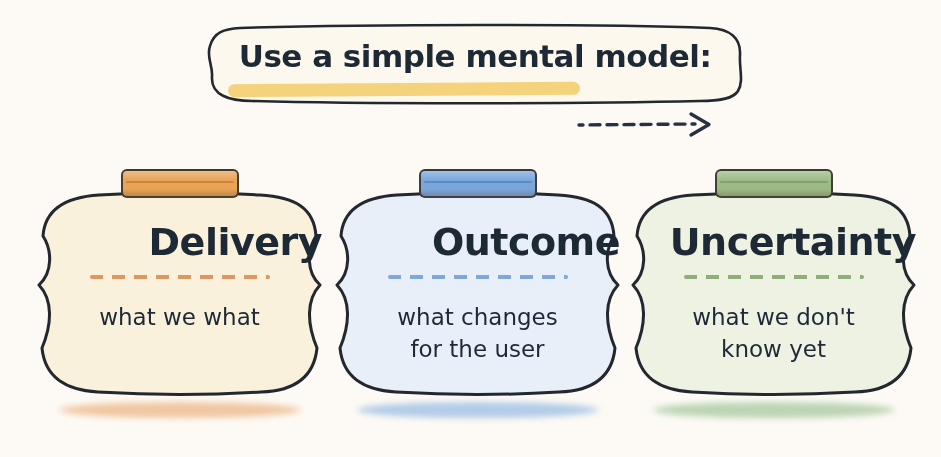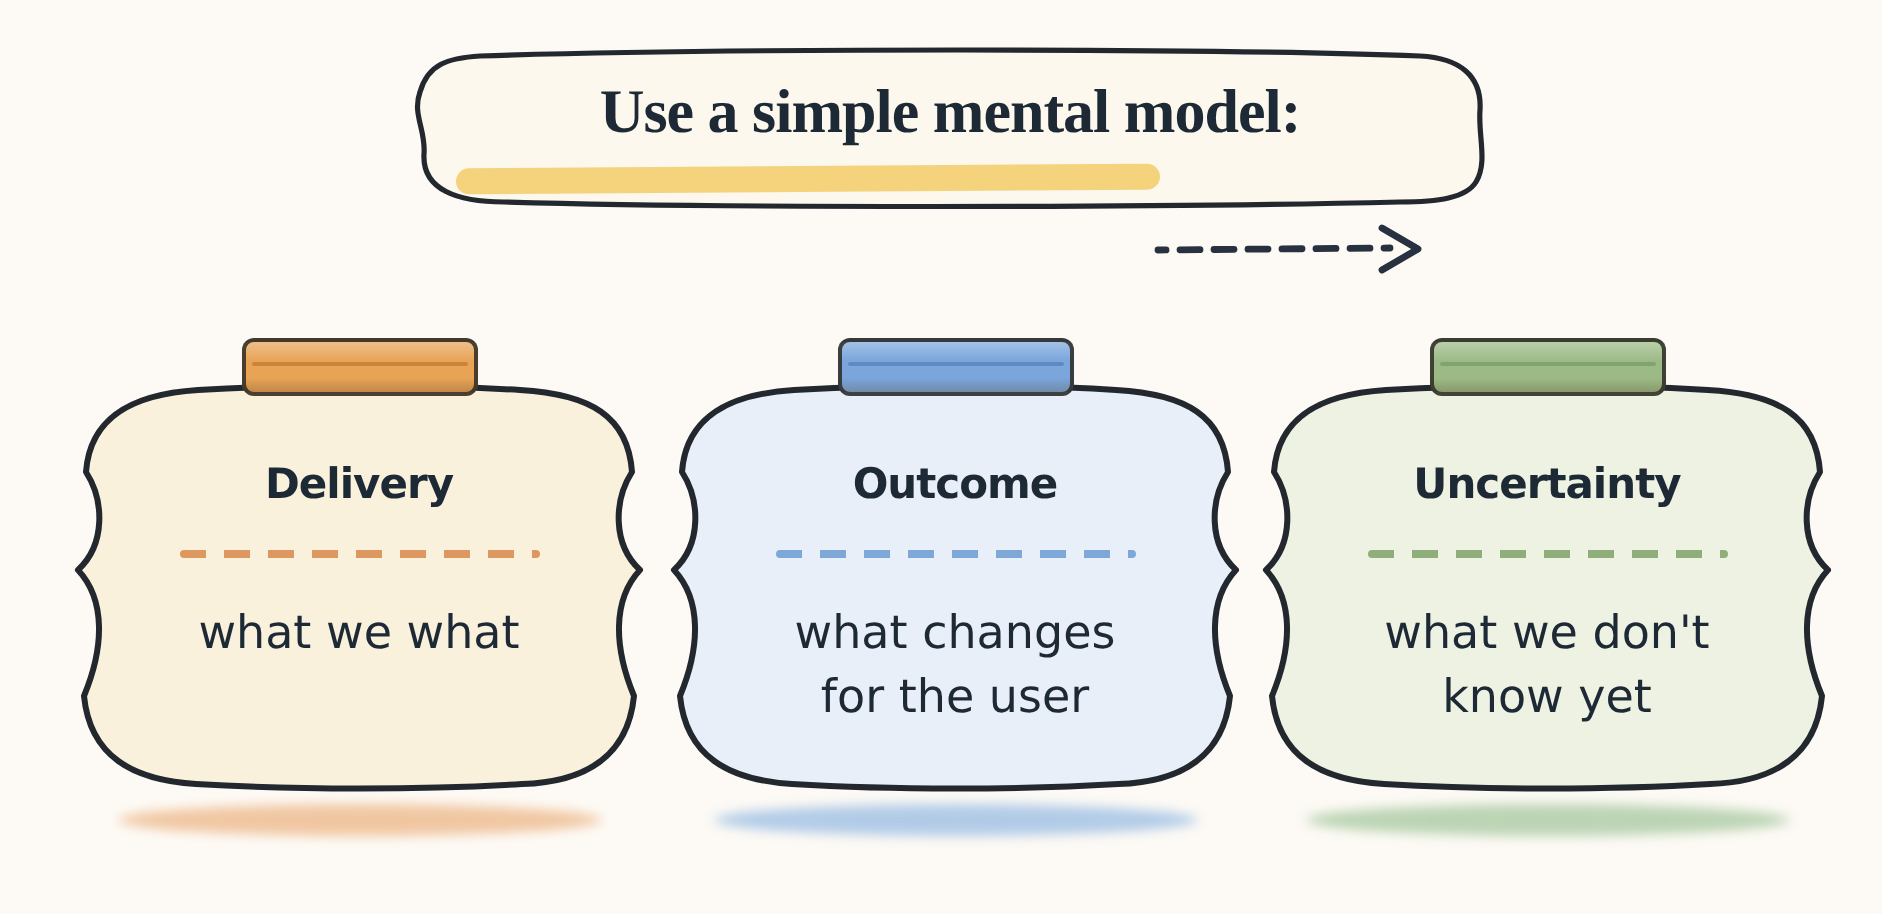--- a/index.html
+++ b/index.html
@@ -21,21 +21,20 @@
 
   
   .banner{position:absolute;left:202px;top:22px;width:546px;height:84px;}
   .banner svg{position:absolute;inset:0;}
   .banner-title{
     position:absolute;inset:0;
     display:flex;align-items:center;justify-content:center;
     padding-bottom:16px;
     font-size:31px;font-weight:700;letter-spacing:-0.5px;
     color:var(--ink);
-    font-family:Liberation Serif, serif;
   }
   .banner-highlight{
     position:absolute;left:26px;top:61px;width:352px;height:13px;
     background:var(--highlight);
     border-radius:8px;
     transform:rotate(-0.4deg);
     opacity:.92;
   }
 
   
@@ -61,22 +60,22 @@
     border-radius:6px;
     z-index:2;
   }
   .tab::after{
     content:"";position:absolute;left:3px;right:3px;top:38%;height:2px;
     background:var(--tab-edge);opacity:.75;border-radius:2px;
   }
 
   .card-title{
     position:absolute;left:0;top:68px;width:100%;
-    text-align:center;
-    font-size:21px;font-weight:700;letter-spacing:-0.5px;
+    text-align:right;
+    font-size:38px;font-weight:700;letter-spacing:-0.5px;
     line-height:34px;color:var(--ink);
     z-index:1;
   }
   .card-divider{
     position:absolute;left:50%;top:118px;width:180px;height:4px;
     margin-left:-90px;border-radius:2px;
     background:repeating-linear-gradient(90deg,
       var(--divider) 0 13px, transparent 13px 22px);
     z-index:1;
   }

